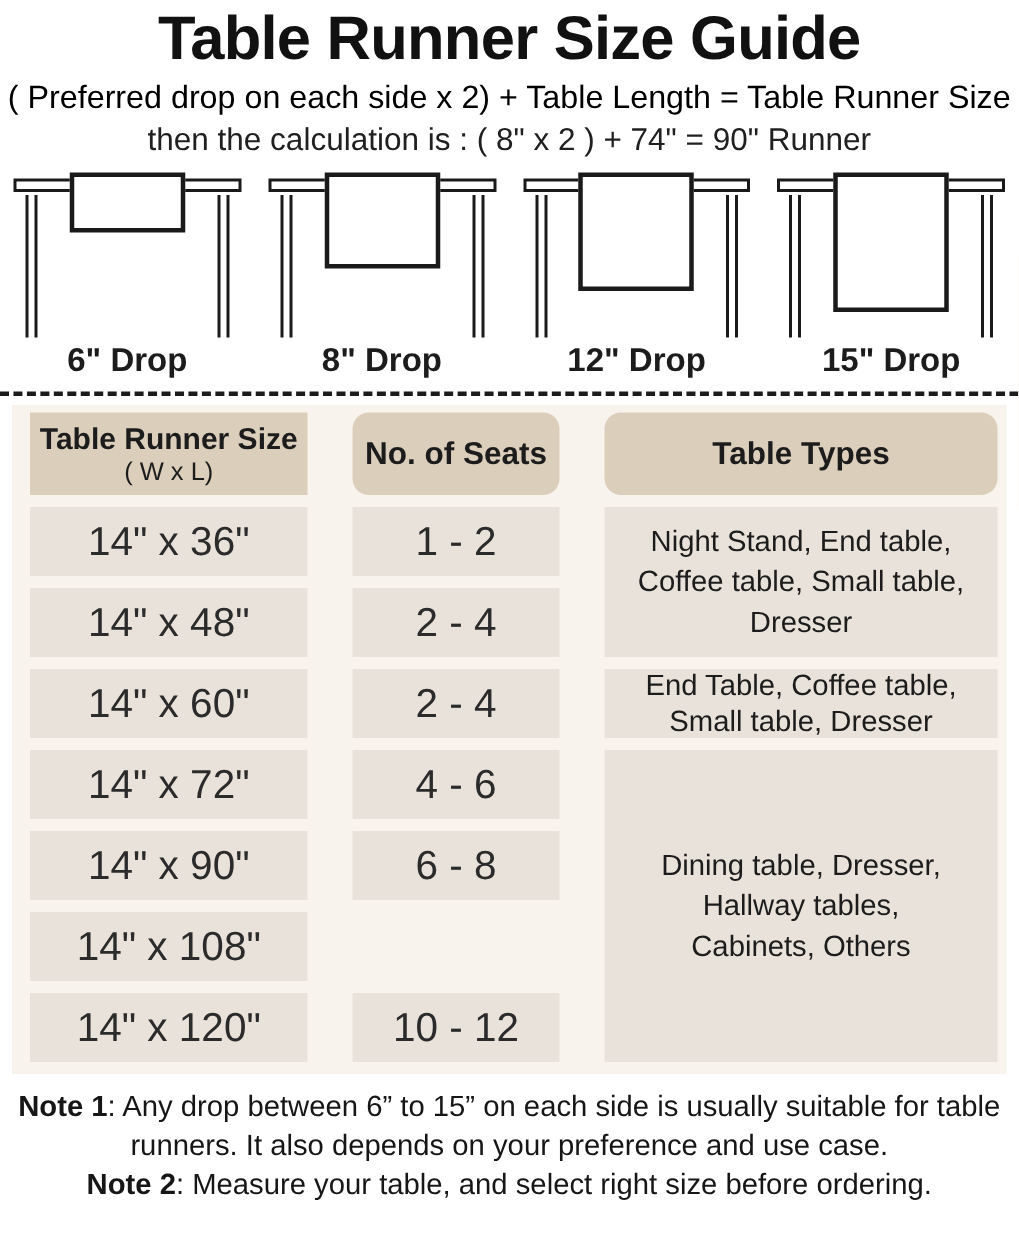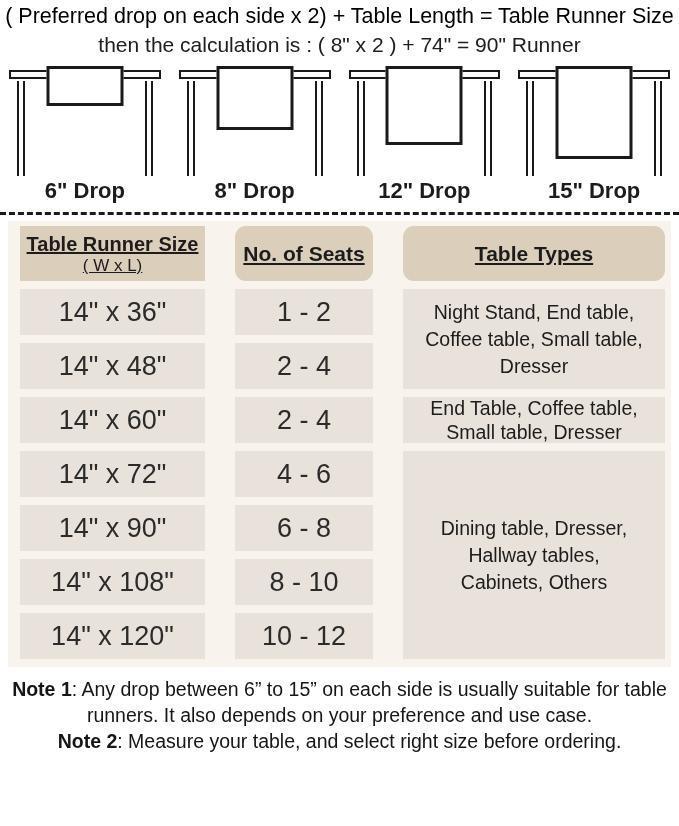--- a/index.html
+++ b/index.html
@@ -68,38 +68,39 @@
   .grid{
     display:grid;
     grid-template-columns:185px 138px 262px;
     grid-template-rows:55px repeat(7,46px);
     column-gap:30px;row-gap:8px;
   }
   .cell{
     display:flex;flex-direction:column;align-items:center;justify-content:center;
     text-align:center;background:var(--data-cell-bg);
   }
-  .head{background:var(--header-cell-bg);text-decoration:underline;}
+  .head{background:var(--header-cell-bg);}
   .head-line1{font-size:20px;font-weight:bold;line-height:24px;}
   .head-line2{font-size:17px;line-height:19px;}
   .head-single{font-size:21px;font-weight:bold;border-radius:11px;}
   .val{font-size:27px;font-weight:400;color:#2b2b2b;}
   .types{font-size:19.5px;font-weight:normal;line-height:27px;padding:0 22px;}
   .types-tight{line-height:24px;padding:0 10px;}
 
   
   .notes{margin:9px 4px 0;text-align:center;}
   .note{margin:0;font-size:19.5px;line-height:26px;color:#161616;}
   .note b{font-weight:bold;}
 </style>
 </head>
 <body>
 
 <div class="page">
 
+  <h1 class="title">Table Runner Size Guide</h1>
   <p class="formula">( Preferred drop on each side x 2) + Table Length = Table Runner Size</p>
   <p class="example">then the calculation is : ( 8" x 2 ) + 74" = 90" Runner</p>
 
   <div class="illus-row">
 
     <div class="illus">
       <div class="drawing">
         <div class="tabletop"></div>
         <div class="leg leg-l"></div>
         <div class="leg leg-r"></div>
@@ -161,21 +162,20 @@
       <div class="cell val" style="grid-area:4/1">14" x 60"</div>
       <div class="cell val" style="grid-area:4/2">2 - 4</div>
 
       <div class="cell val" style="grid-area:5/1">14" x 72"</div>
       <div class="cell val" style="grid-area:5/2">4 - 6</div>
 
       <div class="cell val" style="grid-area:6/1">14" x 90"</div>
       <div class="cell val" style="grid-area:6/2">6 - 8</div>
 
       <div class="cell val" style="grid-area:7/1">14" x 108"</div>
-      <div class="cell val" style="grid-area:7/2">8 - 10</div>
 
       <div class="cell val" style="grid-area:8/1">14" x 120"</div>
       <div class="cell val" style="grid-area:8/2">10 - 12</div>
 
       <div class="cell types" style="grid-area:2/3/4/4">Night Stand, End table, Coffee table, Small table, Dresser</div>
       <div class="cell types types-tight" style="grid-area:4/3/5/4">End Table, Coffee table, Small table, Dresser</div>
       <div class="cell types" style="grid-area:5/3/9/4">Dining table, Dresser, Hallway tables, Cabinets, Others</div>
 
     </div>
   </div>

